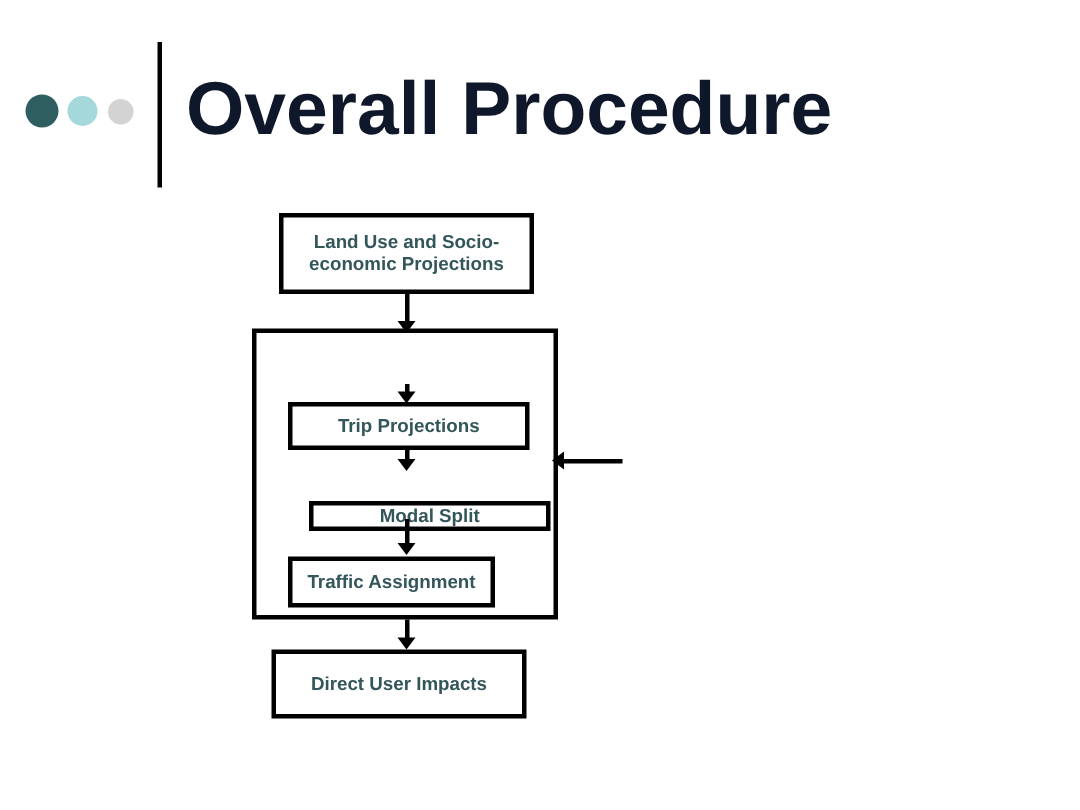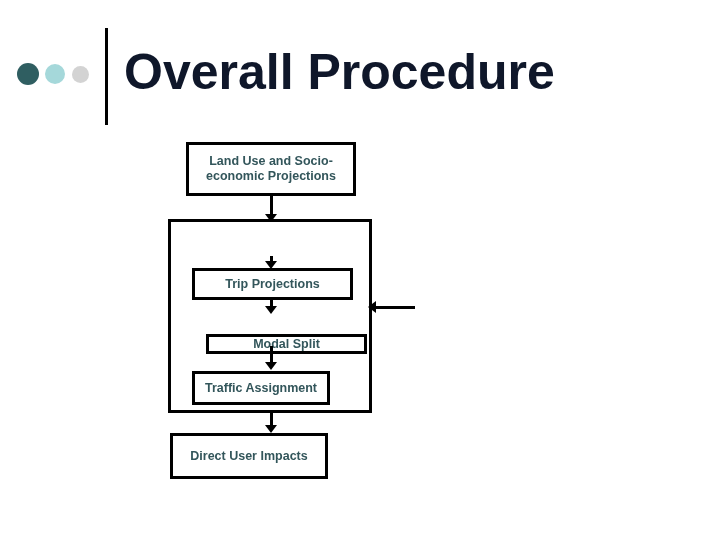--- a/index.html
+++ b/index.html
@@ -85,21 +85,21 @@
     box-sizing: border-box;
     border: 3px solid #000000;
     background: transparent;
   }
 
   #node-land-use        { left: 186px; top: 142px; width: 170px; height: 54px; }
   #node-trip-generation { left: 192px; top: 224px; width: 161px; height: 32px; }
   #node-trip-distribution { left: 192px; top: 268px; width: 161px; height: 32px; }
   #node-modal-split     { left: 206px; top: 314px; width: 161px; height: 20px; margin-top: 20px; }
   #node-traffic-assignment { left: 192px; top: 371px; width: 138px; height: 34px; }
-  #node-direct-user-impacts { left: 170px; top: 433px; width: 158px; height: 46px; }
+  #node-direct-user-impacts { left: 181px; top: 433px; width: 170px; height: 46px; }
   #node-transportation-system { left: 415px; top: 283px; width: 168px; height: 53px; }
 
   
   .conn-v {
     position: absolute;
     width: 3px;
     background: #000000;
     left: 270px;
   }
   .arrowhead-down {

